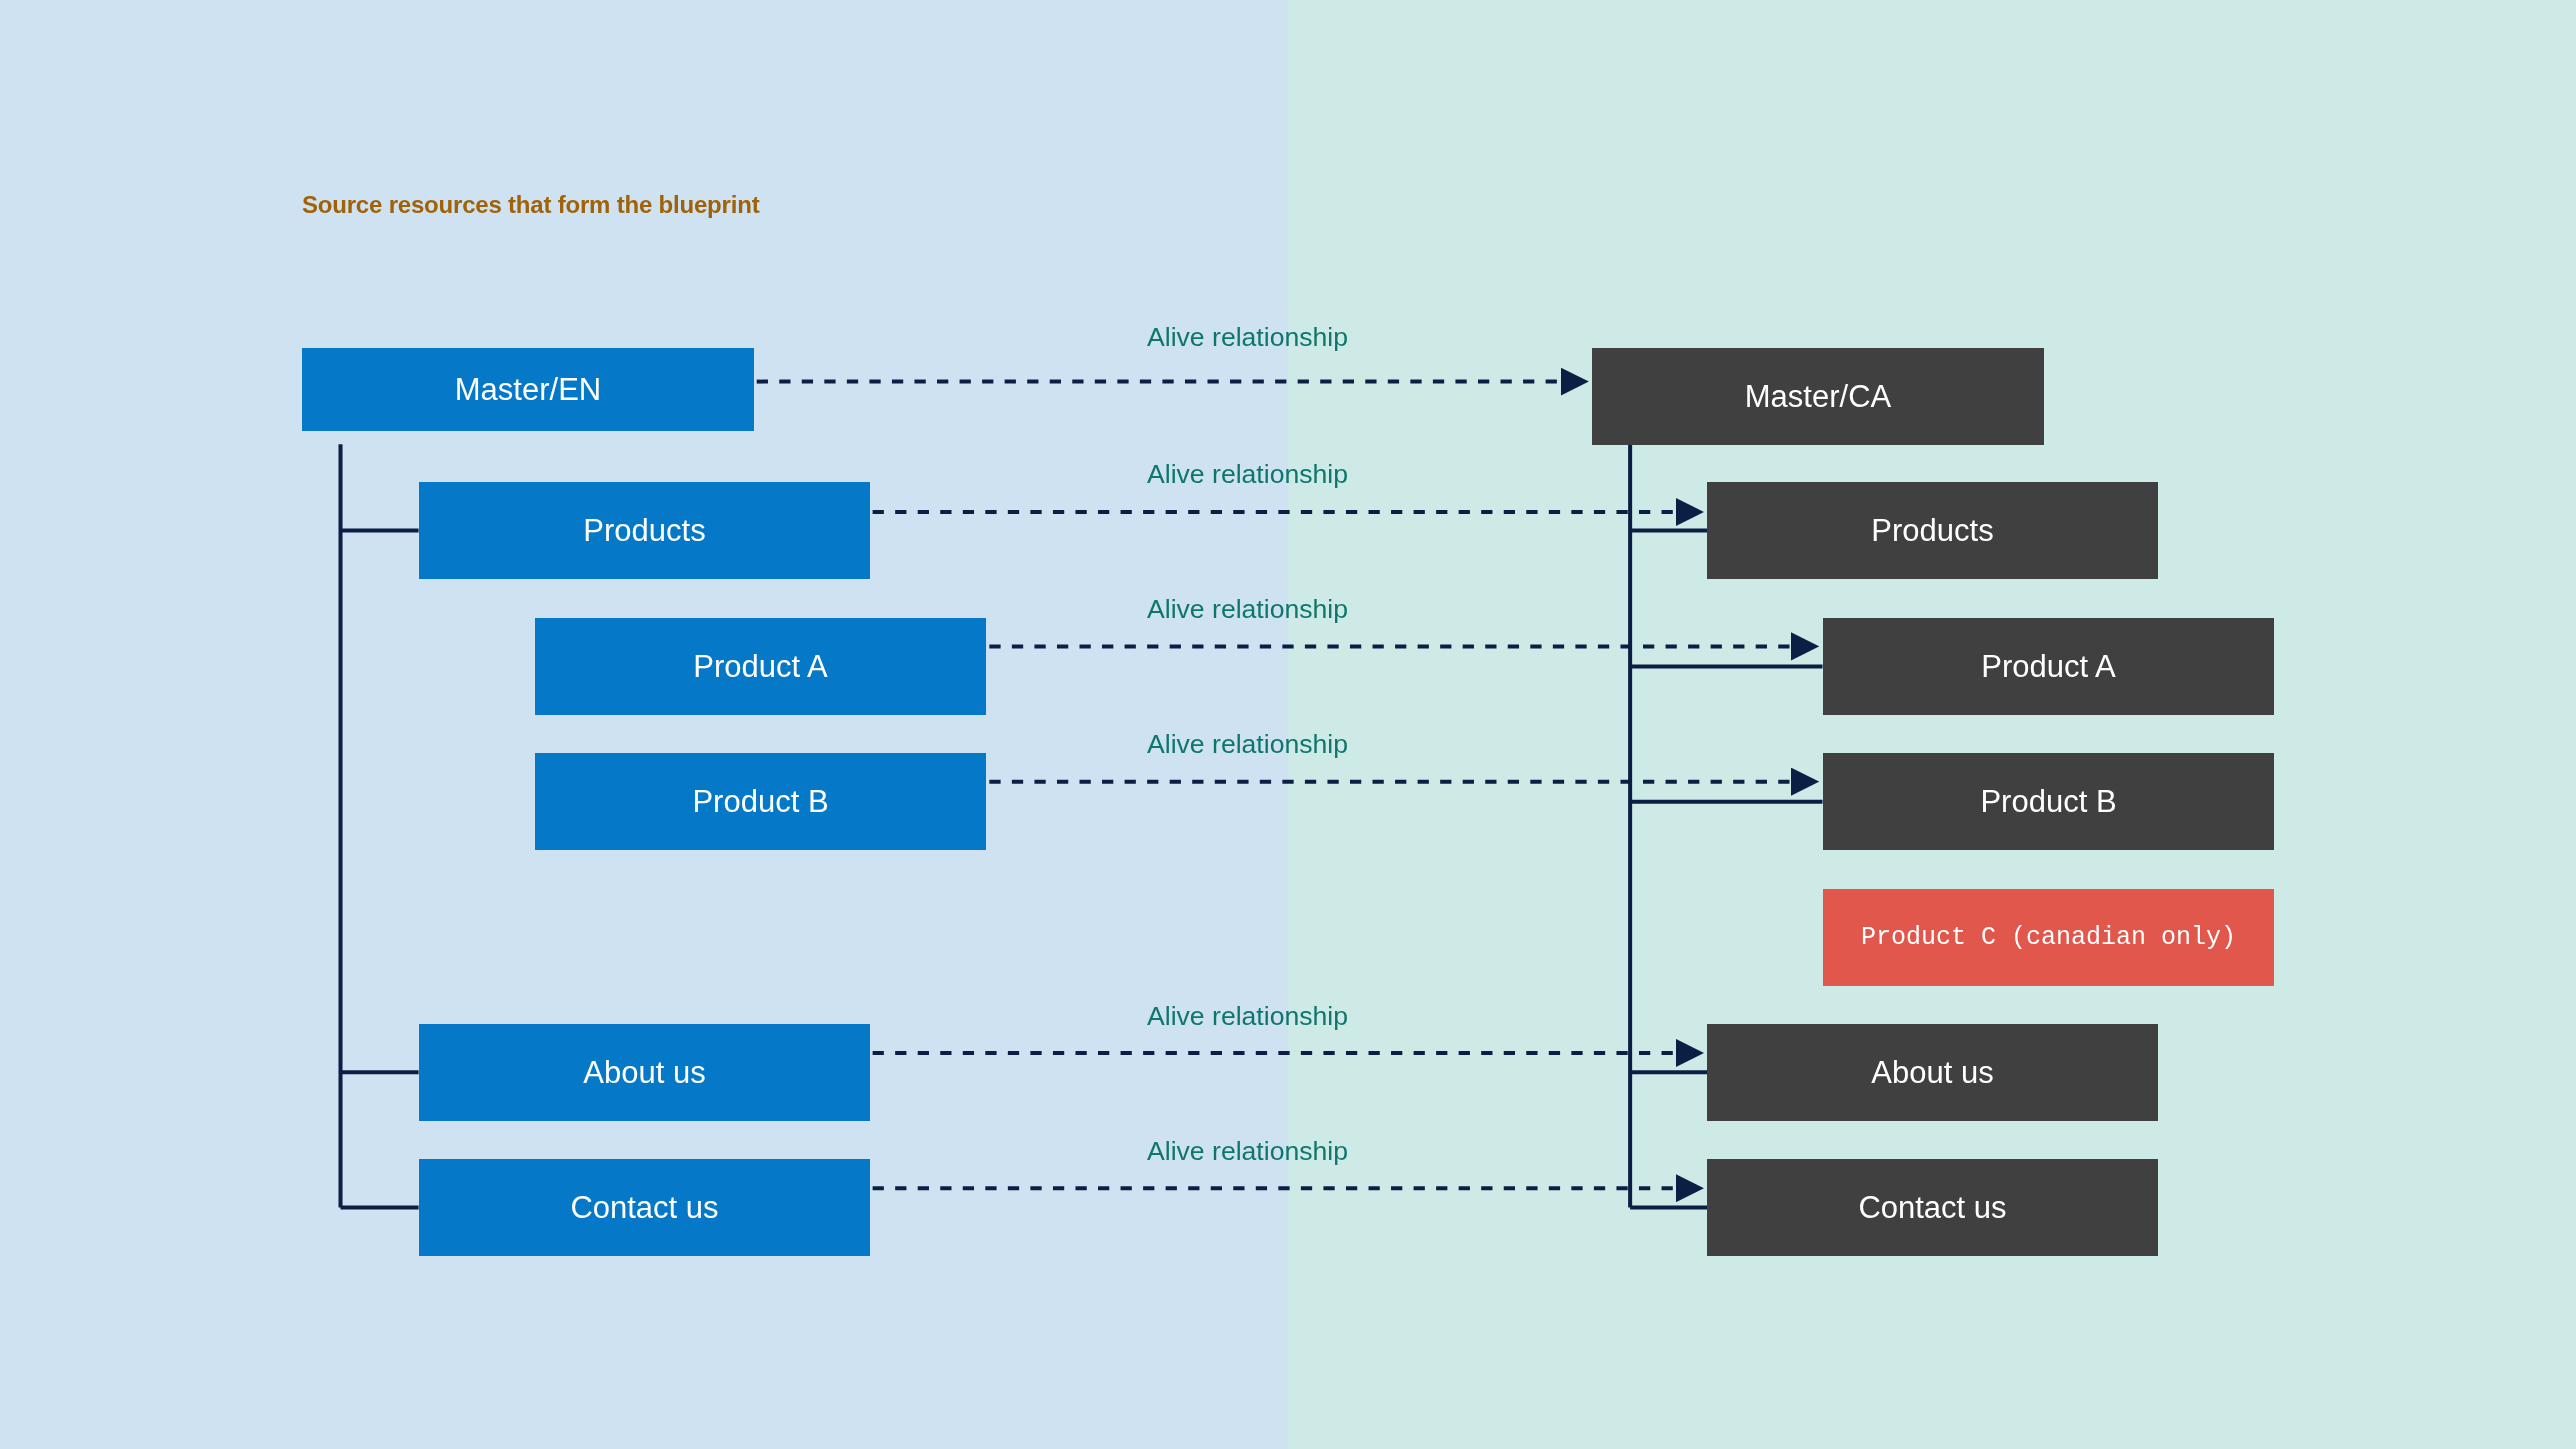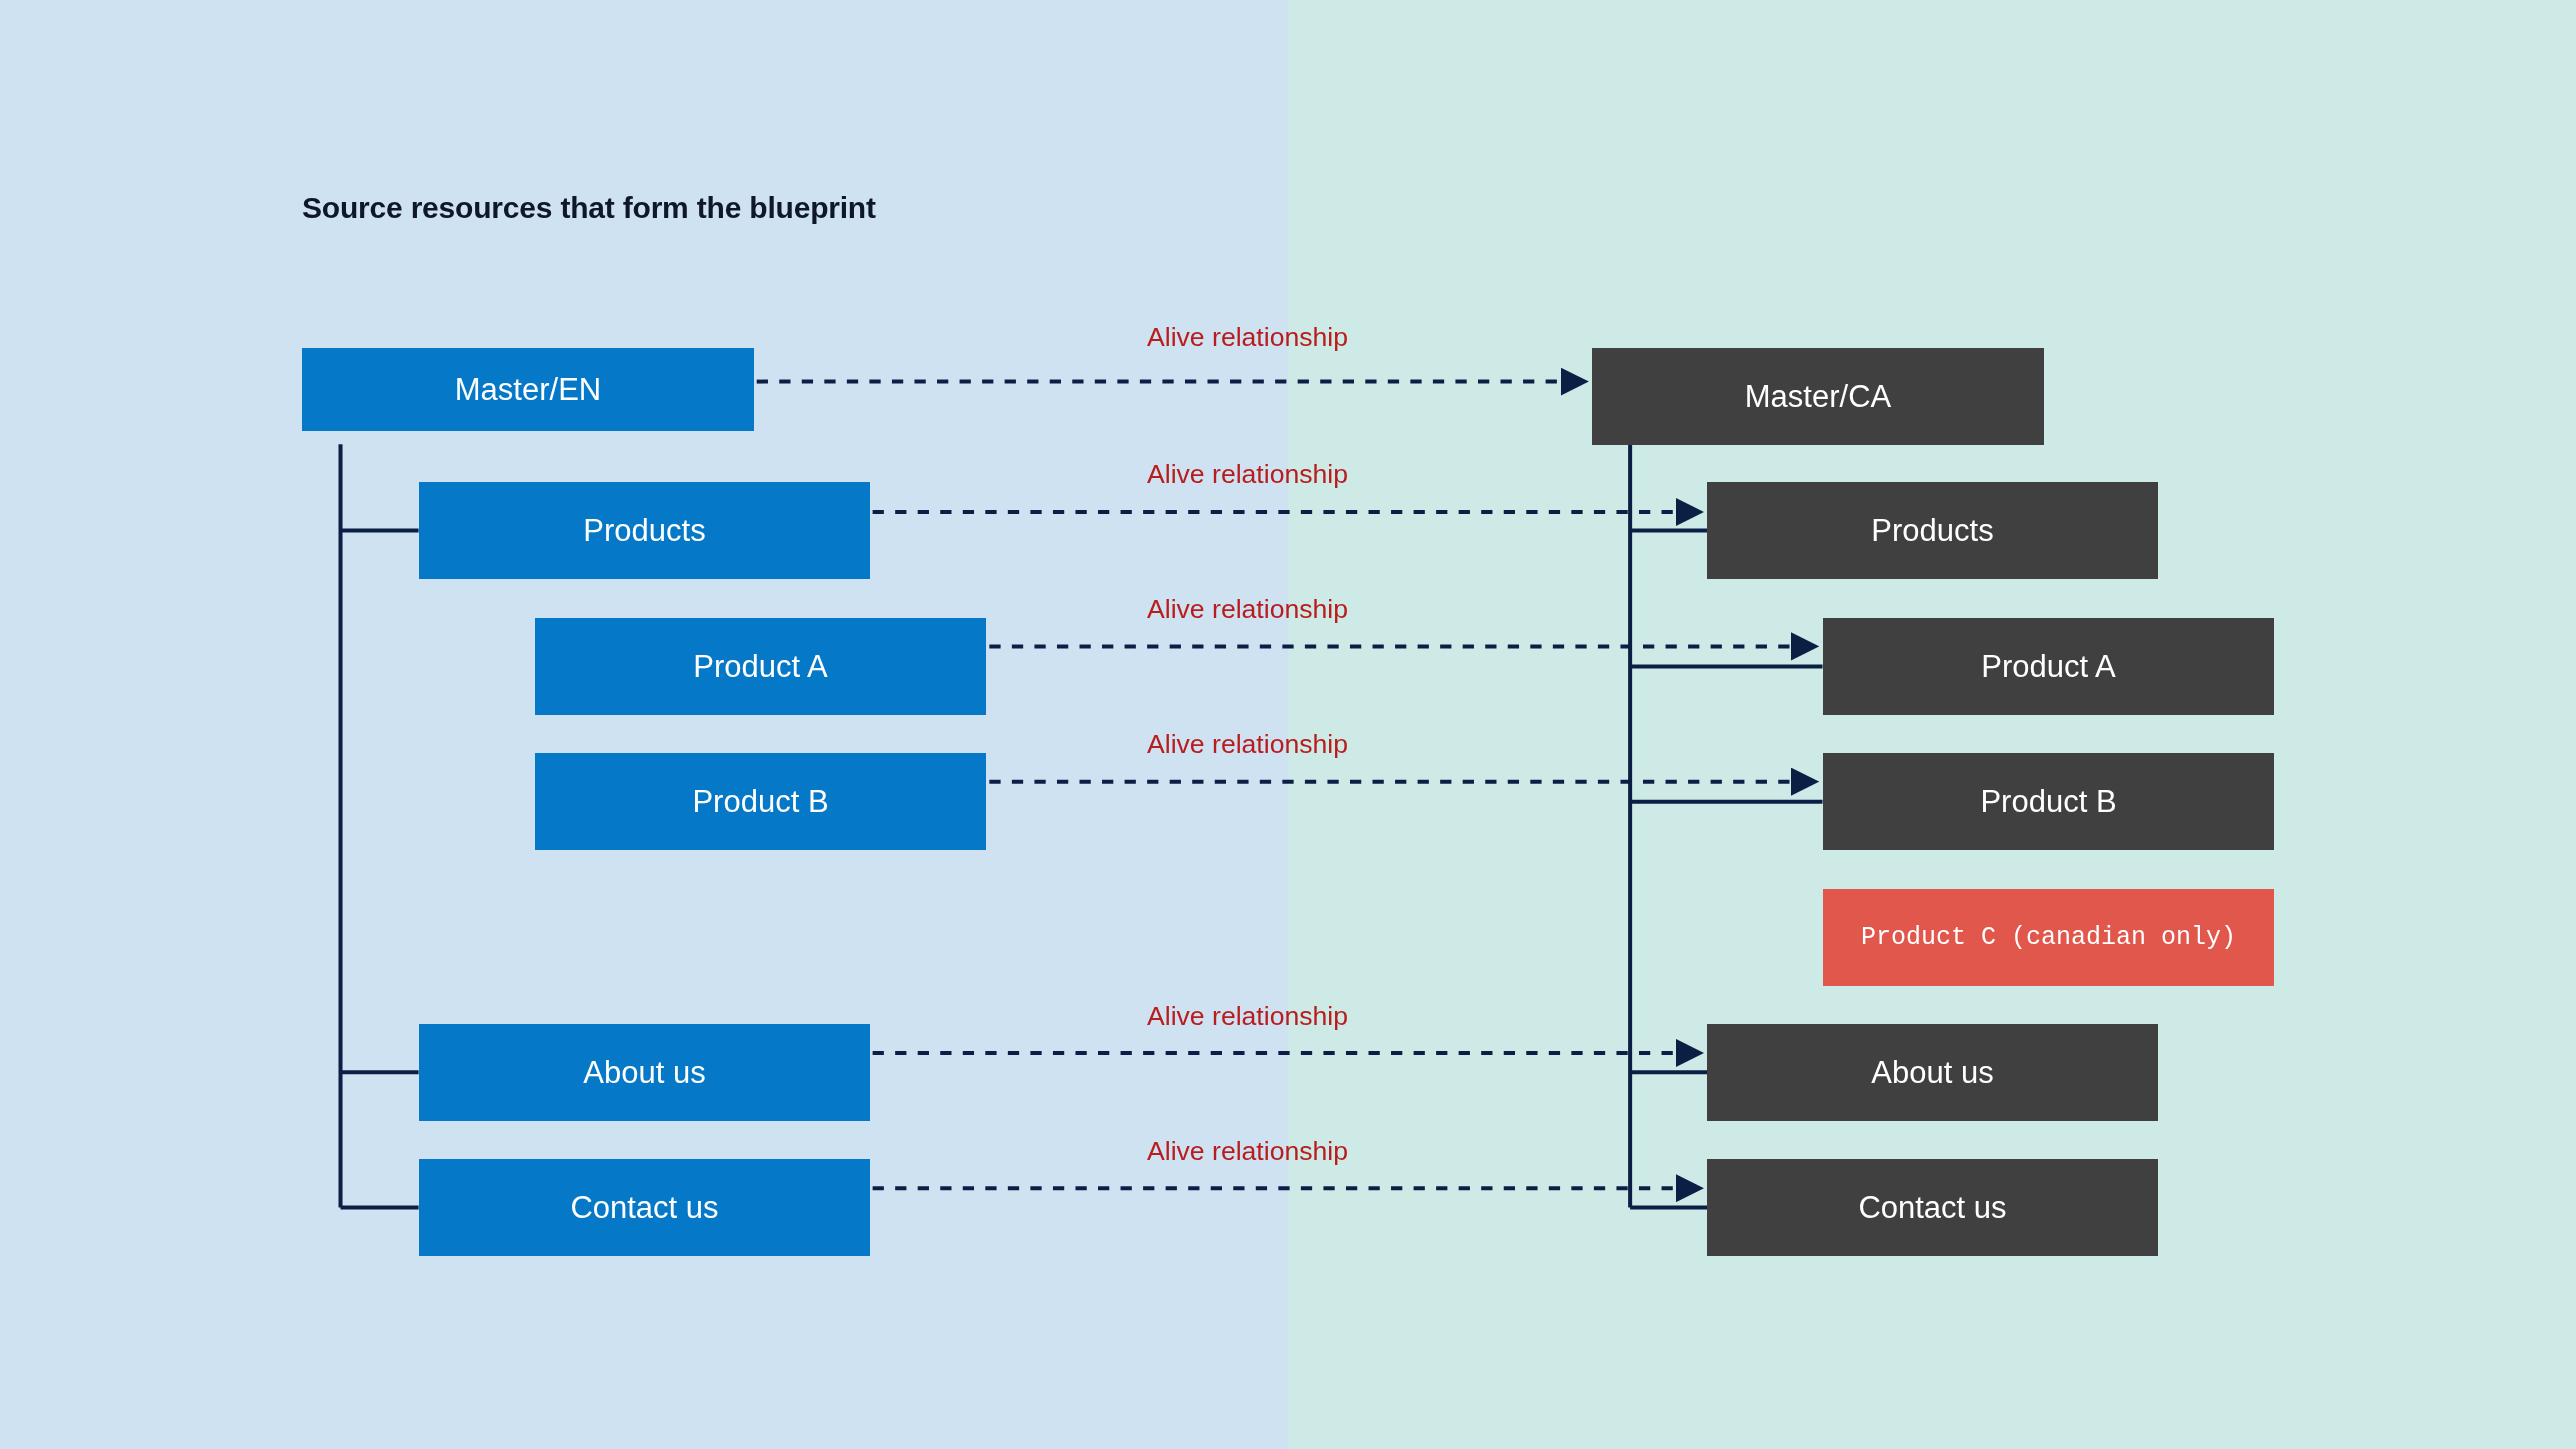--- a/index.html
+++ b/index.html
@@ -10,23 +10,23 @@
     overflow:hidden;
     position:relative;
     background:#cee2f2;
   }
   #stage{position:absolute;inset:0;width:2576px;height:1449px;}
   .bg-left{position:absolute;left:0;top:0;width:1288px;height:1449px;background:#cee2f2;}
   .bg-right{position:absolute;left:1288px;top:0;width:1288px;height:1449px;background:#cdeae7;}
 
   .heading{
     position:absolute;
-    font-size:30px;
+    font-size:24px;
     font-weight:bold;
-    color:#0f172a;
+    color:#a16207;
     letter-spacing:-0.2px;
     white-space:nowrap;
   }
   #heading-left{left:302px;top:191px;}
   #heading-right{left:1592px;top:191px;}
 
   svg#wires{position:absolute;left:0;top:0;width:2576px;height:1449px;overflow:visible;}
 
   .node{
     position:absolute;
@@ -39,21 +39,21 @@
   }
   .node-blue{background:#0579c8;}
   .node-teal{background:#404040;}
   .node-red{background:#e2574c;font-family:Liberation Mono, monospace;}
   .node .label{font-size:31px;font-weight:400;line-height:1;}
   .node-red .label{font-size:25px;}
 
   .rel-label{
     position:absolute;
     font-size:26.6px;
-    color:#b91c1c;
+    color:#0f766e;
     white-space:nowrap;
     font-weight:400;
   }
 </style>
 </head>
 <body>
 
 <div id="stage">
 
   <div class="bg-left"></div>

